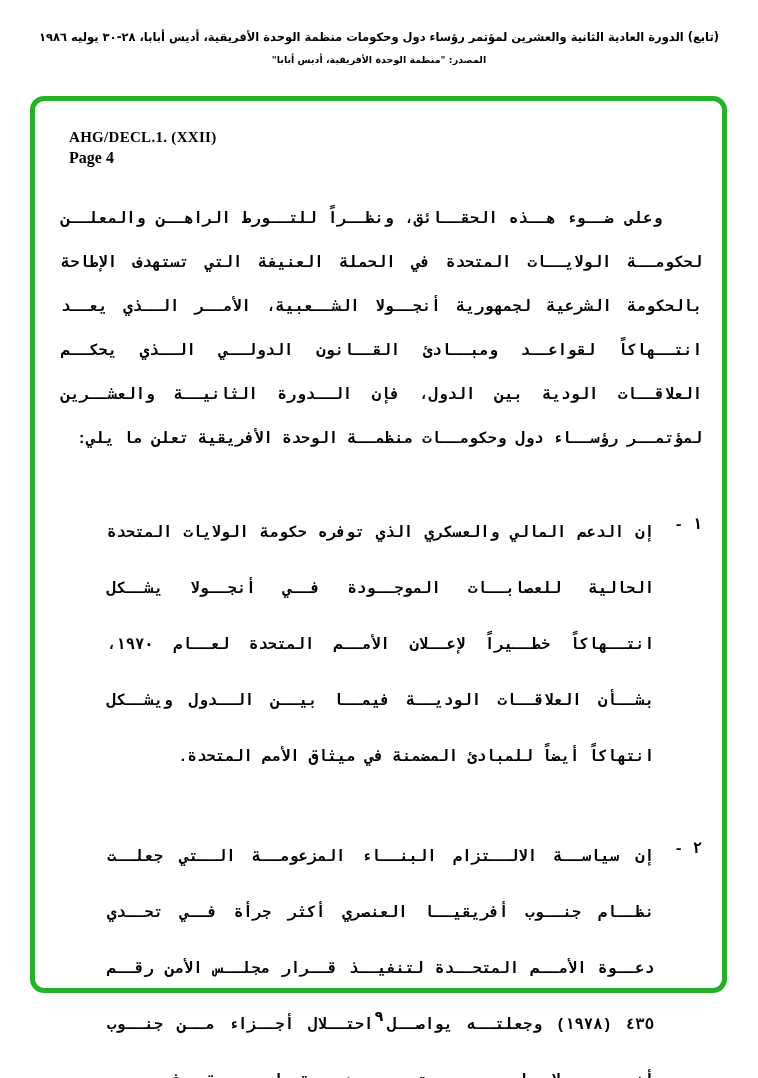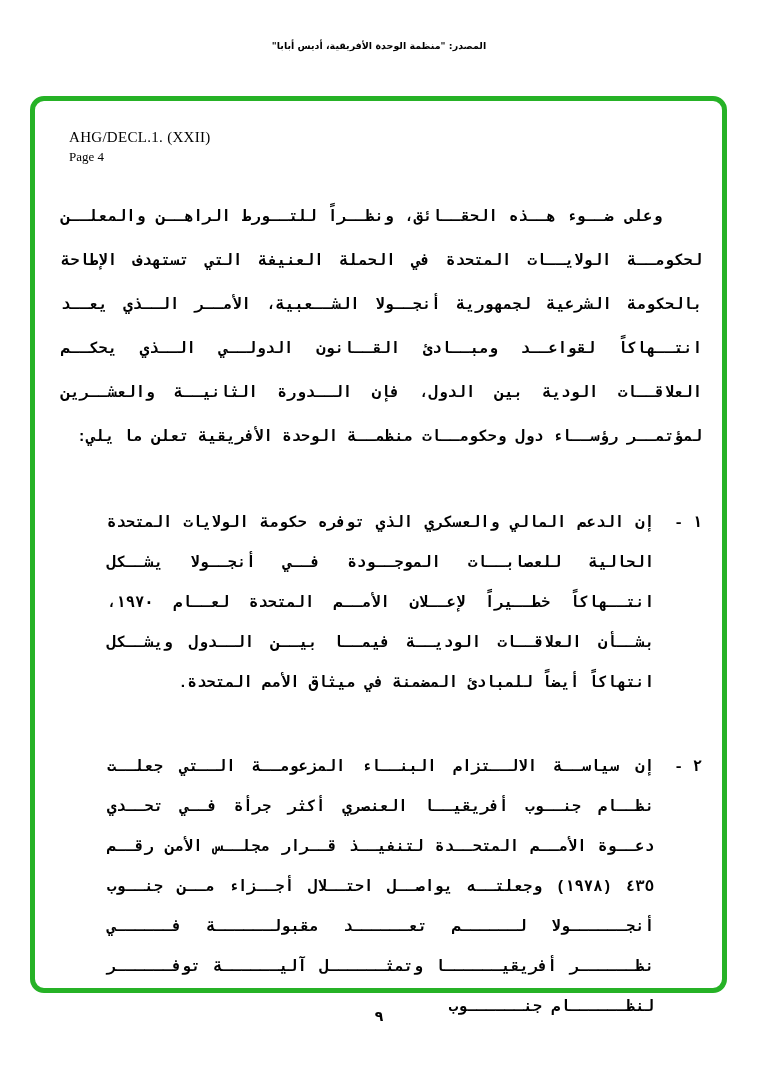--- a/index.html
+++ b/index.html
@@ -42,24 +42,24 @@
     border-radius: 14px;
     background: #ffffff;
   }
 
   
   .doc-ref {
     direction: ltr;
     text-align: left;
     margin: 28px 0 0 34px;
     font-family: "Liberation Serif", "DejaVu Serif", serif;
-    font-weight: normal;
+    font-weight: bold;
   }
   .ref-line  { font-size: 15px; letter-spacing: 0.3px; }
-  .page-line { font-size: 13px; margin-top: 3px; }
+  .page-line { font-size: 16px; margin-top: 3px; }
 
   
   .body-text {
     direction: rtl;
     margin: 30px 20px 0 26px;
     font-weight: bold;
     font-size: 15.5px;
     font-family: Liberation Mono, monospace;
   }
   .intro {
@@ -75,38 +75,39 @@
   }
   .item-num {
     flex: 0 0 48px;
     white-space: nowrap;
     line-height: 40px;
   }
   .item-body {
     flex: 1;
     margin: 0;
     text-align: justify;
-    line-height: 40px;
+    line-height: 56px;
   }
 
   
   .footer-num {
     position: absolute;
     top: 1008px;
     left: 0;
     right: 0;
     text-align: center;
     font-weight: bold;
     font-size: 14px;
   }
 </style>
 </head>
 <body>
 
 <div class="top-header">
+  <div class="hdr1">(تابع)  الدورة العادية الثانية والعشرين لمؤتمر رؤساء دول وحكومات منظمة الوحدة الأفريقية، أديس أبابا، ٢٨-٣٠ يوليه ١٩٨٦</div>
   <div class="hdr2">المصدر:  "منظمة الوحدة الأفريقية، أديس أبابا"</div>
 </div>
 
 <div class="frame">
 
   <div class="doc-ref">
     <div class="ref-line">AHG/DECL.1. (XXII)</div>
     <div class="page-line">Page 4</div>
   </div>
 

